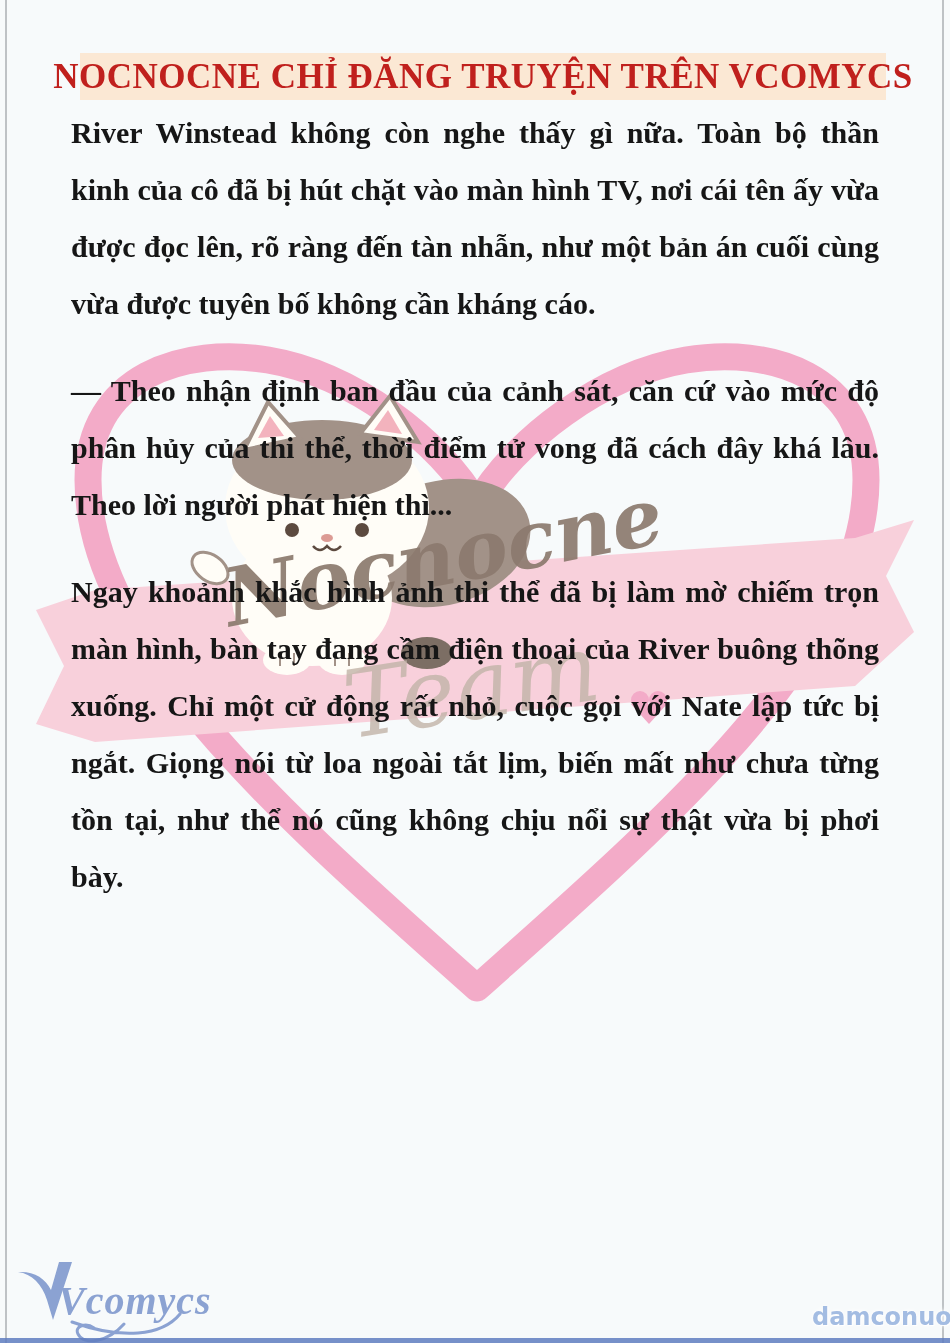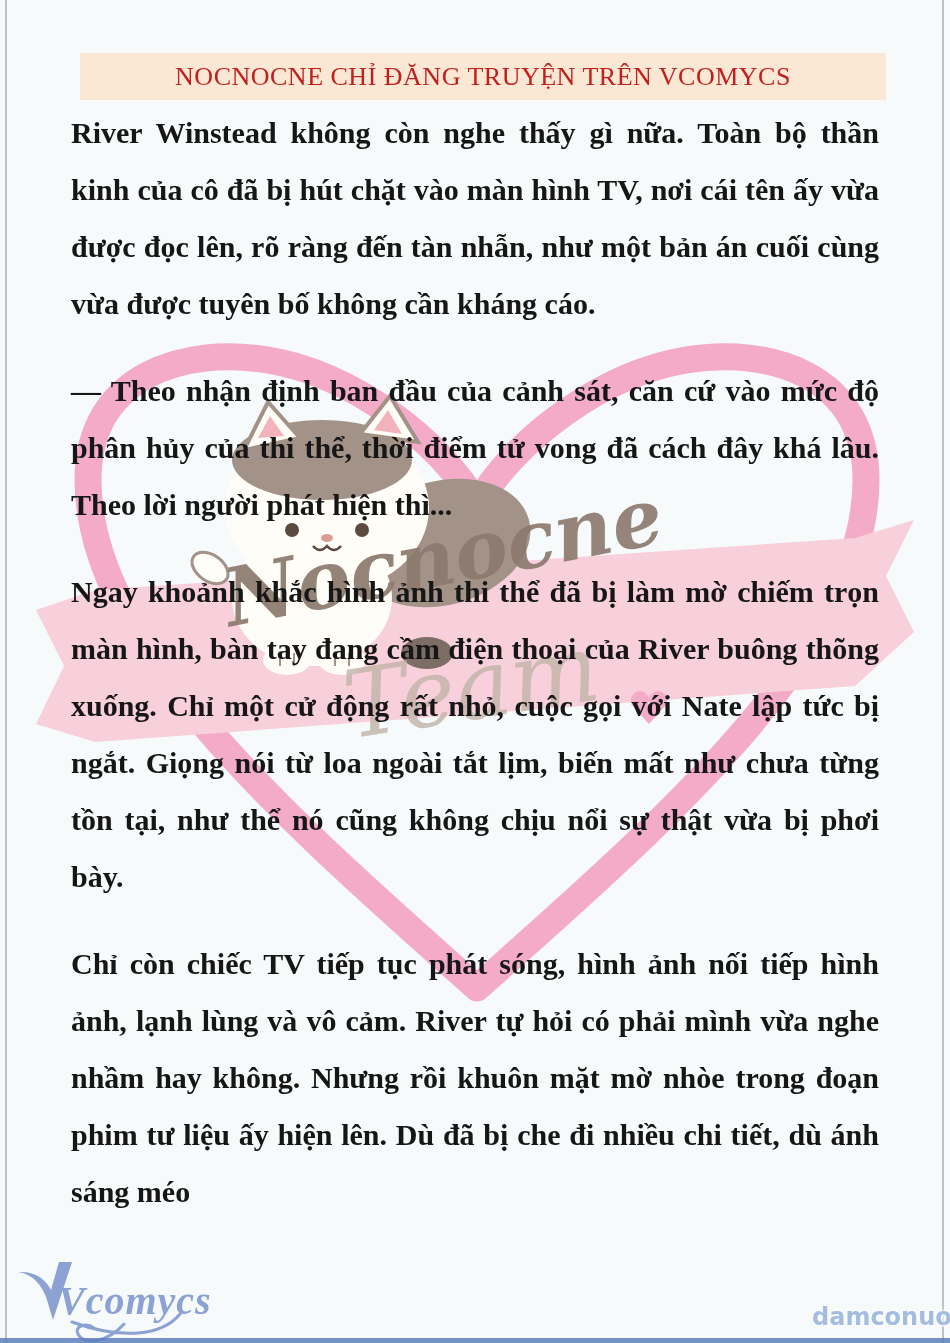--- a/index.html
+++ b/index.html
@@ -4,21 +4,21 @@
 <style>
   html,body{margin:0;padding:0;background:#ffffff;}
   .page{position:relative;width:950px;height:1343px;overflow:hidden;
         background:var(--page_bg);font-family:"Liberation Serif",serif;}
   .edge{position:absolute;top:0;bottom:0;width:2px;background:var(--border_line);opacity:.55;}
   .edge-left{left:5px;}
   .edge-right{left:942px;}
 
   .header{position:absolute;left:80px;top:53px;width:806px;height:47px;z-index:3;
           background:var(--header_bg);display:flex;align-items:center;justify-content:center;}
-  .header span{font-weight:normal;font-size:26px;color:var(--header_text);
+  .header span{font-weight:bold;font-size:35px;color:var(--header_text);
                letter-spacing:.5px;white-space:nowrap;text-align:center;}
 
   .content{position:absolute;left:71px;top:104px;width:808px;z-index:2;}
   .content p{margin:0 0 30px 0;font-size:30px;font-weight:bold;color:var(--body_text);
              line-height:57px;text-align:justify;}
   .content p:last-child{margin-bottom:0;}
 
   .wm{position:absolute;inset:0;z-index:1;pointer-events:none;}
   .wm svg{position:absolute;left:0;top:0;}
   .wm-name{position:absolute;left:225px;top:552px;font-family:"DejaVu Serif",serif;
@@ -85,21 +85,20 @@
   </div>
 
   <div class="header">
     <span>NOCNOCNE CHỈ ĐĂNG TRUYỆN TRÊN VCOMYCS</span>
   </div>
 
   <div class="content">
     <p>River Winstead không còn nghe thấy gì nữa. Toàn bộ thần kinh của cô đã bị hút chặt vào màn hình TV, nơi cái tên ấy vừa được đọc lên, rõ ràng đến tàn nhẫn, như một bản án cuối cùng vừa được tuyên bố không cần kháng cáo.</p>
     <p>— Theo nhận định ban đầu của cảnh sát, căn cứ vào mức độ phân hủy của thi thể, thời điểm tử vong đã cách đây khá lâu. Theo lời người phát hiện thì...</p>
     <p>Ngay khoảnh khắc hình ảnh thi thể đã bị làm mờ chiếm trọn màn hình, bàn tay đang cầm điện thoại của River buông thõng xuống. Chỉ một cử động rất nhỏ, cuộc gọi với Nate lập tức bị ngắt. Giọng nói từ loa ngoài tắt lịm, biến mất như chưa từng tồn tại, như thể nó cũng không chịu nổi sự thật vừa bị phơi bày.</p>
-    <p>Chỉ còn chiếc TV tiếp tục phát sóng, hình ảnh nối tiếp hình ảnh, lạnh lùng và vô cảm. River tự hỏi có phải mình vừa nghe nhầm hay không. Nhưng rồi khuôn mặt mờ nhòe trong đoạn phim tư liệu ấy hiện lên. Dù đã bị che đi nhiều chi tiết, dù ánh sáng méo</p>
   </div>
 
   <div class="logo">
     <svg width="235" height="88" viewBox="0 0 235 88">
       <path d="M6,16 C20,18 30,28 35,44 L41,64 L60,6 L47,6 L39,34 C33,22 22,15 6,16 Z" style="fill:var(--logo);"></path>
       <text x="46" y="58" style="font-family:'Liberation Serif',serif;font-style:italic;font-weight:bold;font-size:40px;fill:var(--logo);letter-spacing:1px;">Vcomycs</text>
       <path d="M60,66 C110,84 150,80 168,58 M112,68 C96,86 72,90 66,78 C62,70 74,66 82,72" style="fill:none;stroke:var(--logo);stroke-width:3;stroke-linecap:round;"></path>
     </svg>
   </div>
 

